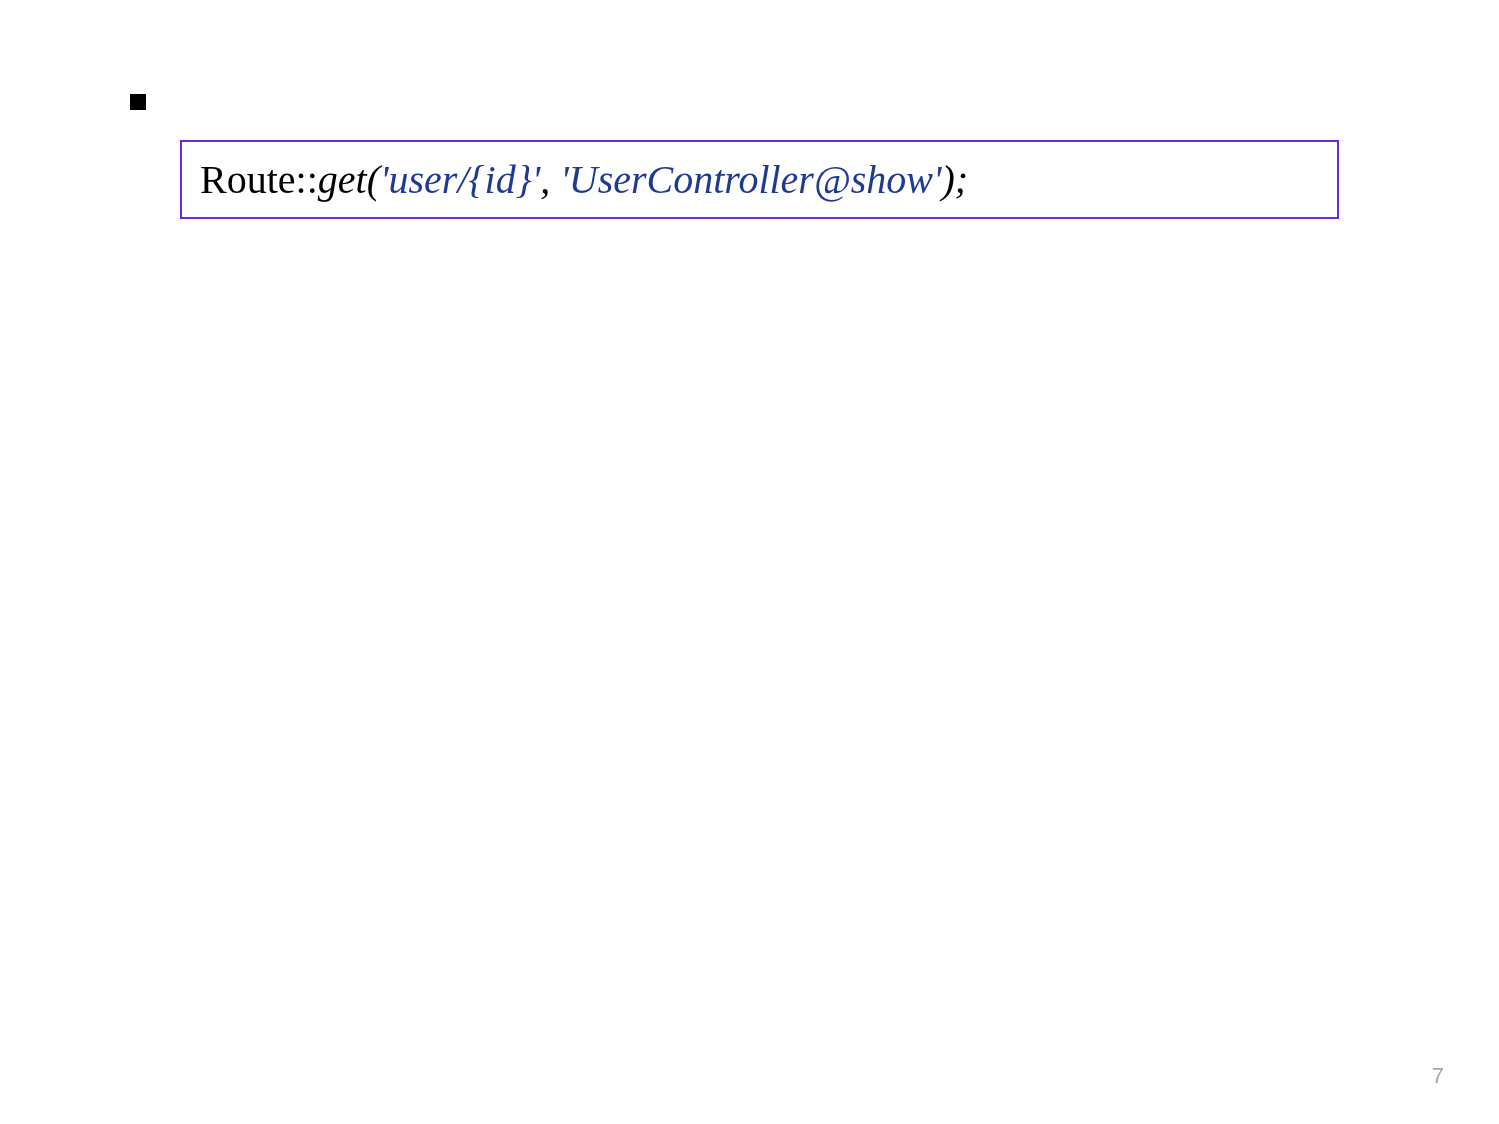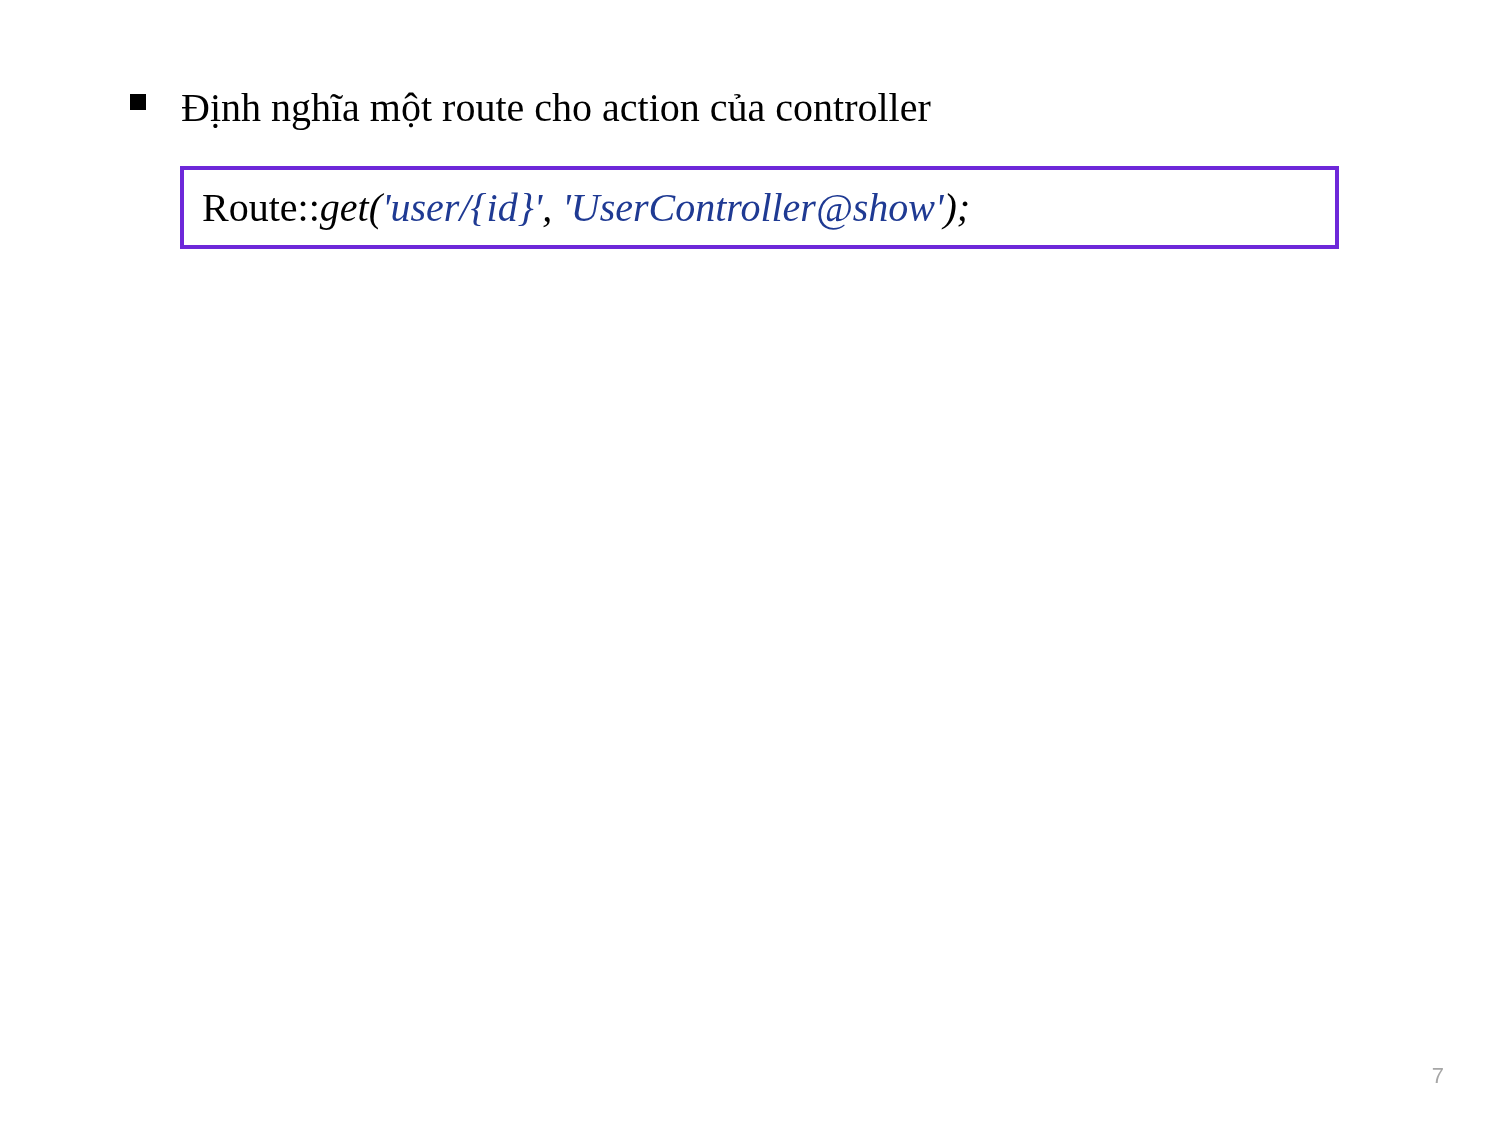--- a/index.html
+++ b/index.html
@@ -42,21 +42,21 @@
       flex-shrink: 0;
       margin-top: 14px;
       margin-right: 35px;
     }
     .bullet-text {
       font-size: 40px;
       color: #000;
       line-height: 1.4;
     }
     .code-box {
-      border: 4px solid #6d28d9;
+      border: 2px solid #6d28d9;
       margin-left: 80px;
       margin-right: 60px;
       padding: 14px 18px;
       margin-bottom: 140px;
     }
     .code-text {
       font-size: 40px;
       color: #000;
     }
     .code-prefix {
@@ -84,21 +84,20 @@
     }
   </style>
 </head>
 <body>
 
 <div class="slide">
 
 
   <div class="bullet-item">
     <div class="bullet-marker"></div>
-    <div class="bullet-text">Định nghĩa một route cho action của controller</div>
   </div>
 
   <div class="code-box">
     <span class="code-text">
       <span class="code-prefix">Route::</span><span class="code-italic">get(</span><span class="code-arg">'user/{id}'</span><span class="code-italic">, </span><span class="code-arg">'UserController@show'</span><span class="code-italic">);</span>
     </span>
   </div>
 
 
   <div class="page-number">7</div>

